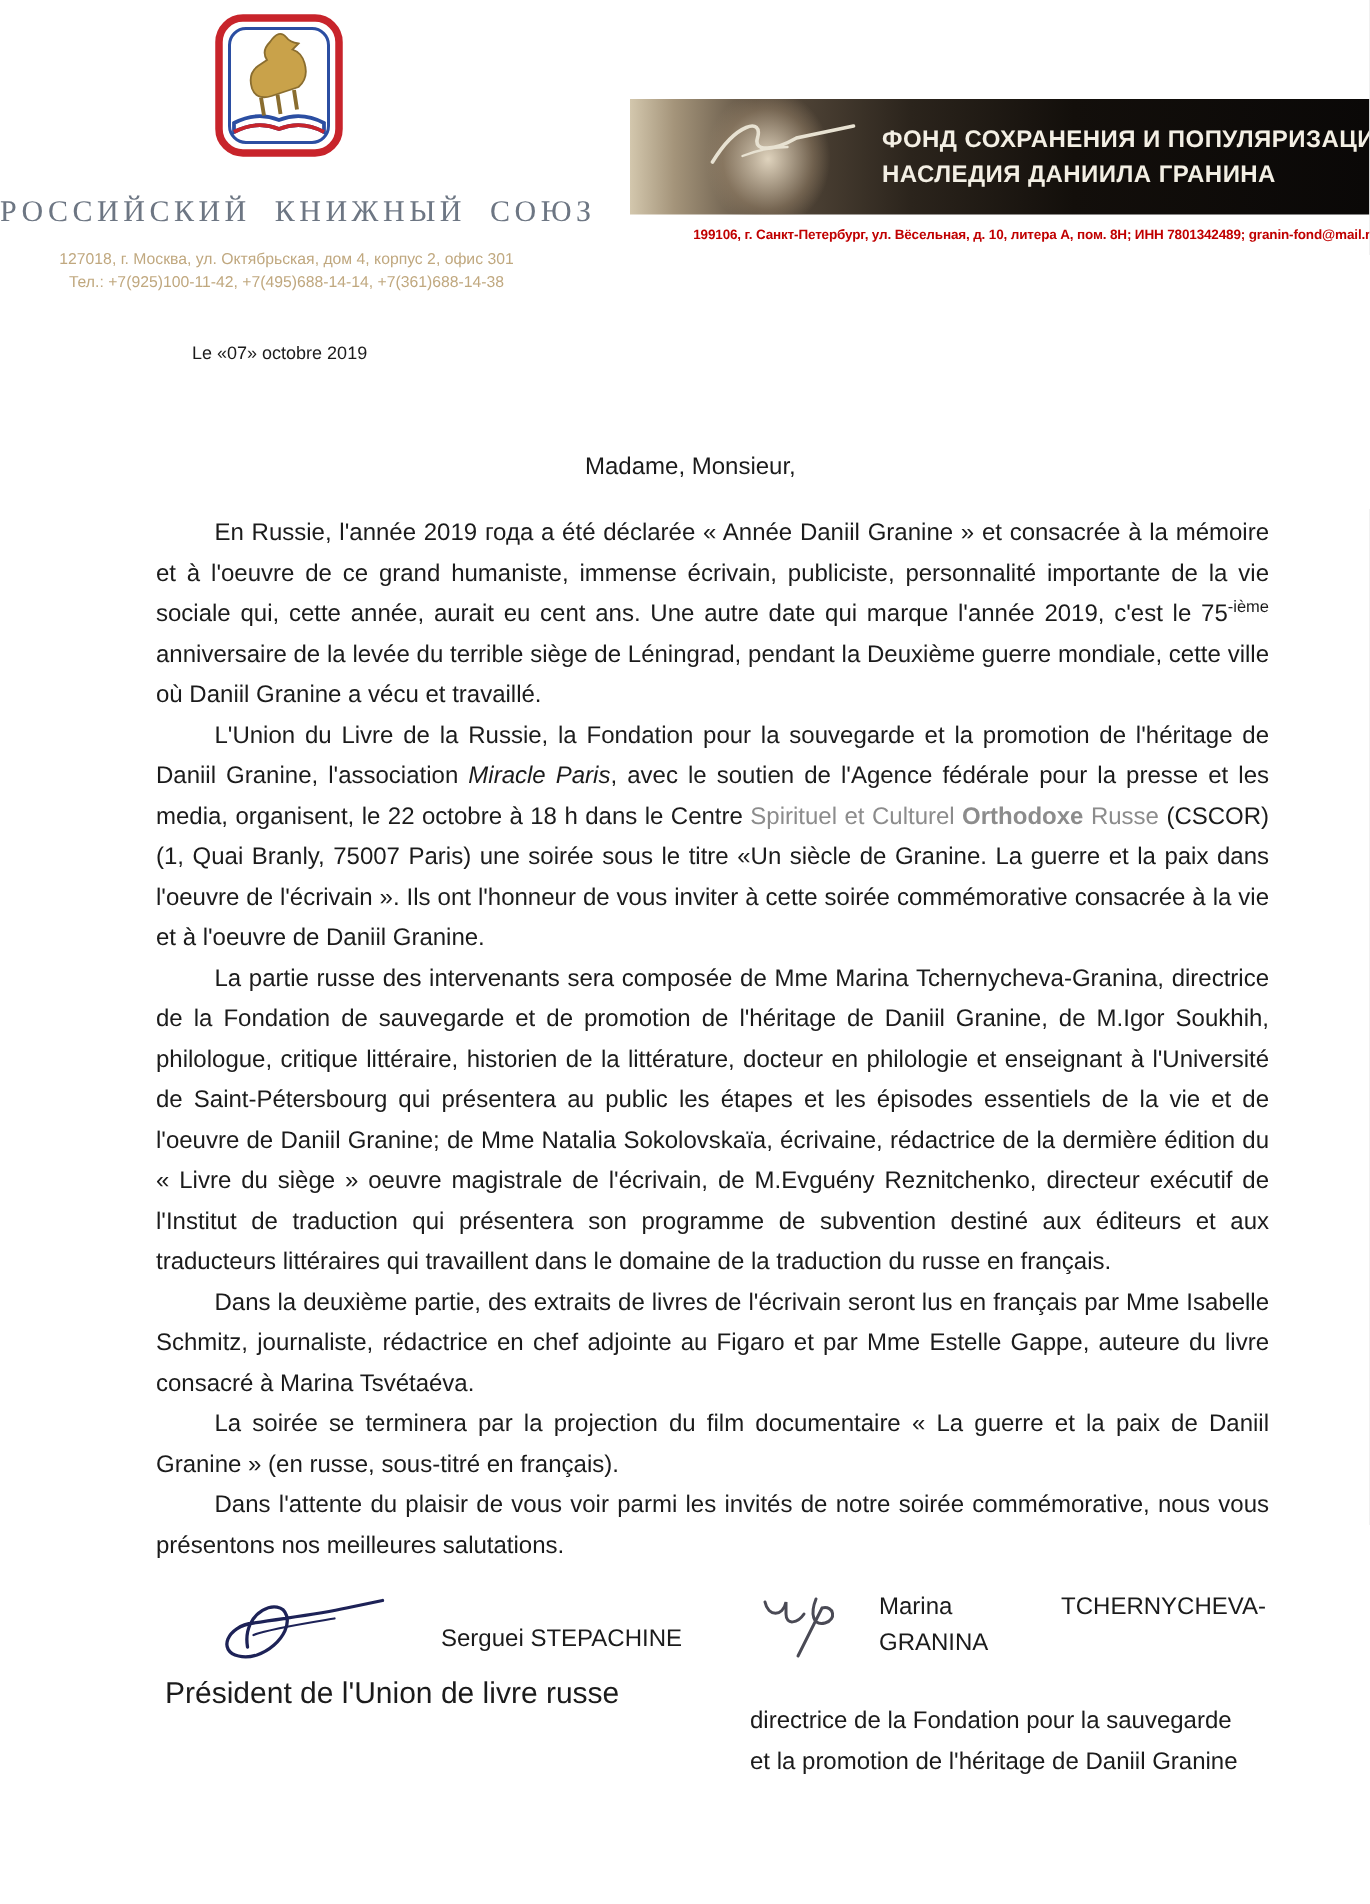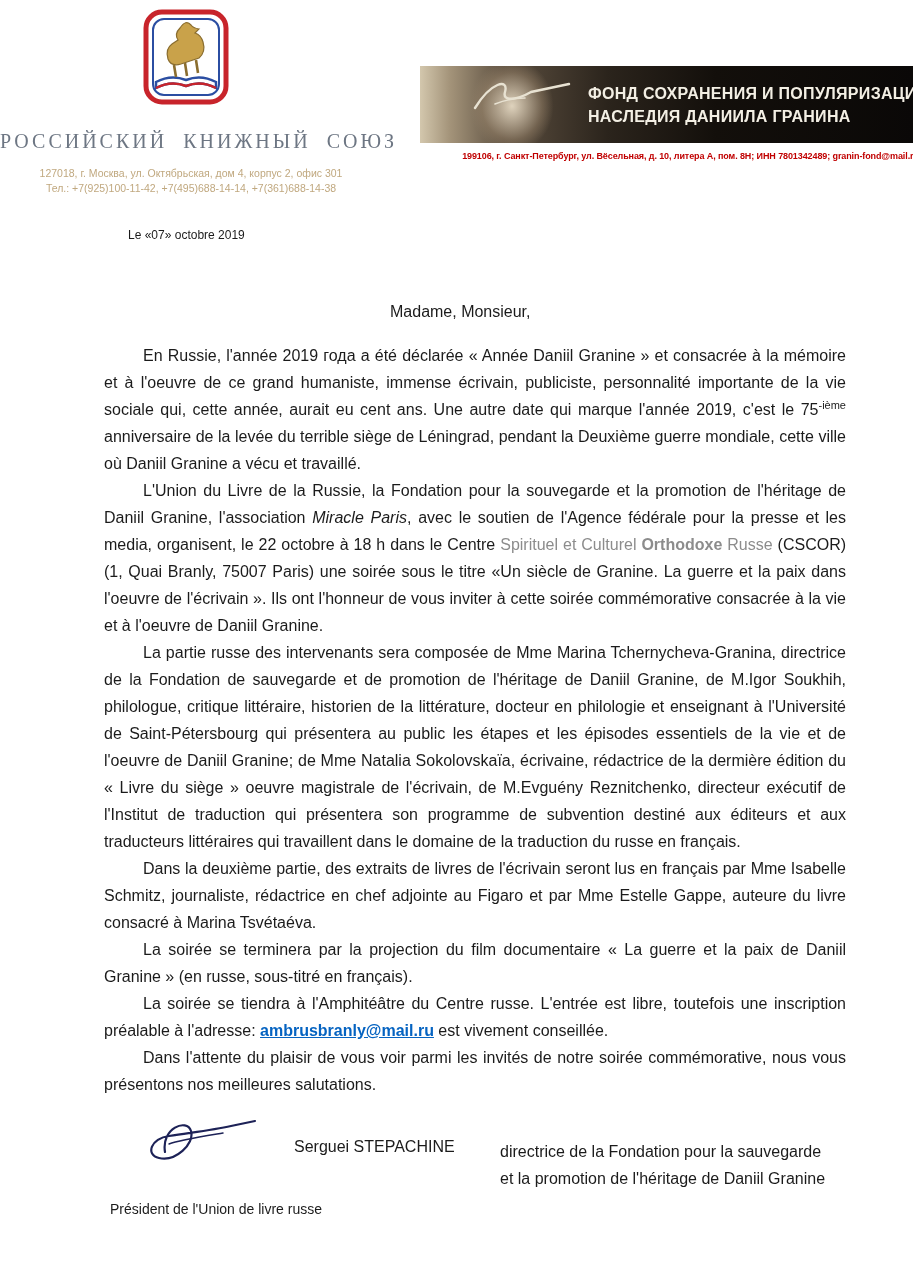--- a/index.html
+++ b/index.html
@@ -49,21 +49,21 @@
   .run-sup{vertical-align:super;font-size:11px;line-height:0;}
   a.run-link{color:#0563c1;text-decoration:underline;font-weight:bold;cursor:pointer;}
   
   .signatures{display:flex;margin-top:16px;}
   .sig-col-left{width:396px;}
   .sig-col-right{flex:1;}
   .sig-row{display:flex;align-items:flex-end;gap:14px;}
   .sig-left-svg{width:150px;height:56px;margin-left:26px;flex:0 0 auto;}
   .sig-right-svg{width:72px;height:50px;flex:0 0 auto;}
   .sig-name{font-size:16px;padding-bottom:10px;white-space:nowrap;text-align:right;}
-  .sig-role-left{margin-top:26px;margin-left:6px;font-size:14px;}
+  .sig-role-left{margin-left:6px;font-size:20px;}
   .sig-name-right{width:258px;font-size:16px;line-height:24px;padding-bottom:2px;}
   .name-line1{display:flex;justify-content:space-between;}
   .sig-roles-right{margin-top:24px;font-size:16px;line-height:27px;}
 </style>
 </head>
 <body>
 
 <div class="page">
 
   <div class="logo">
@@ -97,36 +97,48 @@
 
   <div class="date">Le «07» octobre 2019</div>
 
   <div class="body">
     <p class="salutation">Madame, Monsieur,</p>
     <p class="para"><span class="run-n">En Russie, l'année 2019 года a été déclarée « Année Daniil Granine » et consacrée à la mémoire et à l'oeuvre de ce grand humaniste, immense écrivain, publiciste, personnalité importante de la vie sociale qui, cette année, aurait eu cent ans. Une autre date qui marque l'année 2019, c'est le 75</span><span class="run-sup">-ième</span><span class="run-n"> anniversaire de la levée du terrible siège de Léningrad, pendant la Deuxième guerre mondiale, cette ville où Daniil Granine a vécu et travaillé.</span></p>
     <p class="para"><span class="run-n">L'Union du Livre de la Russie, la Fondation pour la souvegarde et la promotion de l'héritage de Daniil Granine, l'association </span><span class="run-i">Miracle Paris</span><span class="run-n">, avec le soutien de l'Agence fédérale pour la presse et les media, organisent, le 22 octobre à 18 h dans le </span><span class="run-b">Centre </span><span class="run-g">Spirituel et Culturel </span><span class="run-bg">Orthodoxe </span><span class="run-g">Russe </span><span class="run-b">(CSCOR) </span><span class="run-n">(1, Quai Branly, 75007 Paris) une soirée sous le titre </span><span class="run-b">«Un siècle de Granine. La guerre et la paix dans l'oeuvre de l'écrivain ».</span><span class="run-n"> Ils ont l'honneur de vous inviter à cette soirée commémorative consacrée à la vie et à l'oeuvre de Daniil Granine.</span></p>
     <p class="para"><span class="run-n">La partie russe des intervenants sera composée de </span><span class="run-b">Mme Marina Tchernycheva-Granina,</span><span class="run-n"> directrice de la Fondation de sauvegarde et de promotion de l'héritage de Daniil Granine, de </span><span class="run-b">M.Igor Soukhih,</span><span class="run-n"> philologue, critique littéraire, historien de la littérature, docteur en philologie et enseignant à l'Université de Saint-Pétersbourg qui présentera au public les étapes et les épisodes essentiels de la vie et de l'oeuvre de Daniil Granine; de </span><span class="run-b">Mme Natalia Sokolovskaïa</span><span class="run-n">, écrivaine, rédactrice de la dermière édition du « Livre du siège » oeuvre magistrale de l'écrivain, de </span><span class="run-b">M.Evguény Reznitchenko,</span><span class="run-n"> directeur exécutif de l'Institut de traduction qui présentera son programme de subvention destiné aux éditeurs et aux traducteurs littéraires qui travaillent dans le domaine de la traduction du russe en français.</span></p>
     <p class="para"><span class="run-n">Dans la deuxième partie, des extraits de livres de l'écrivain seront lus en français par </span><span class="run-b">Mme Isabelle Schmitz,</span><span class="run-n"> journaliste, rédactrice en chef adjointe au Figaro et par </span><span class="run-b">Mme Estelle Gappe,</span><span class="run-n"> auteure du livre consacré à Marina Tsvétaéva.</span></p>
     <p class="para"><span class="run-n">La soirée se terminera par la projection du film documentaire </span><span class="run-b">« La guerre et la paix de Daniil Granine »</span><span class="run-n"> (en russe, sous-titré en français).</span></p>
-    <p class="para"><span class="run-n">La soirée se tiendra à </span><span class="run-b">l'Amphitéâtre du Centre russe</span><span class="run-n">. L'entrée est libre, toutefois une inscription préalable à l'adresse: </span><a href="#" class="run-link">ambrusbranly@mail.ru</a><span class="run-n"> est vivement conseillée</span><span class="run-b">.</span></p>
     <p class="para"><span class="run-n">Dans l'attente du plaisir de vous voir parmi les invités de notre soirée commémorative, nous vous présentons nos meilleures salutations.</span></p>
 
     <div class="signatures">
       <div class="sig-col-left">
         <div class="sig-row">
           <svg class="sig-left-svg" viewBox="0 0 140 56">
             <path d="M30 38 C 26 14, 52 4, 56 17 C 60 30, 40 48, 24 44 C 10 41, 16 24, 34 22 C 60 18, 78 16, 96 12 L 120 7" fill="none" stroke="#1d2257" stroke-width="2.2" stroke-linecap="round"></path>
             <path d="M34 30 C 44 26, 70 22, 88 19" fill="none" stroke="#1d2257" stroke-width="1.5" stroke-linecap="round"></path>
           </svg>
           <span class="sig-name">Serguei STEPACHINE</span>
         </div>
         <div class="sig-role-left">Président de l'Union de livre russe</div>
       </div>
 
       <div class="sig-col-right">
+        <div class="sig-row">
+          <svg class="sig-right-svg" viewBox="0 0 72 50">
+            <path d="M10 8 C 12 18, 22 18, 24 8 L 24 16 C 24 24, 32 22, 36 16" fill="none" stroke="#4a4a55" stroke-width="2" stroke-linecap="round"></path>
+            <path d="M44 6 C 40 16, 42 24, 50 22 C 58 20, 56 10, 48 12 L 32 44" fill="none" stroke="#4a4a55" stroke-width="2" stroke-linecap="round"></path>
+          </svg>
+          <div class="sig-name-right">
+            <div class="name-line1">
+              <span>Marina</span>
+              <span>TCHERNYCHEVA-</span>
+            </div>
+            <div>GRANINA</div>
+          </div>
+        </div>
         <div class="sig-roles-right">
           <div>directrice de la Fondation pour la sauvegarde</div>
           <div>et la promotion de l'héritage de Daniil Granine</div>
         </div>
       </div>
     </div>
   </div>
 
 </div>
 

